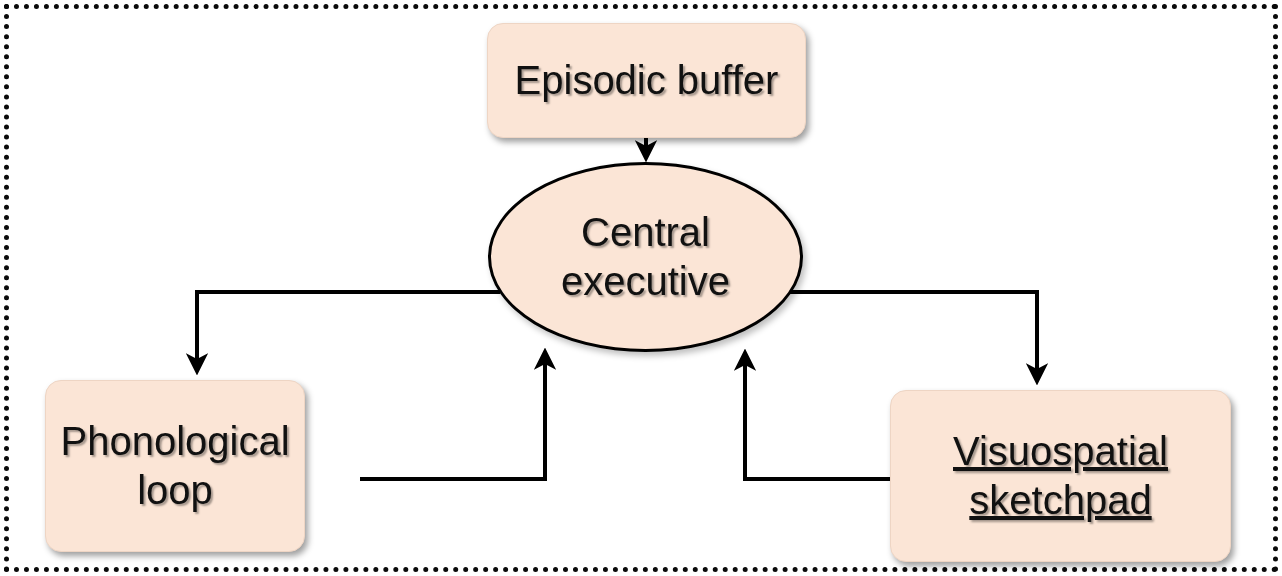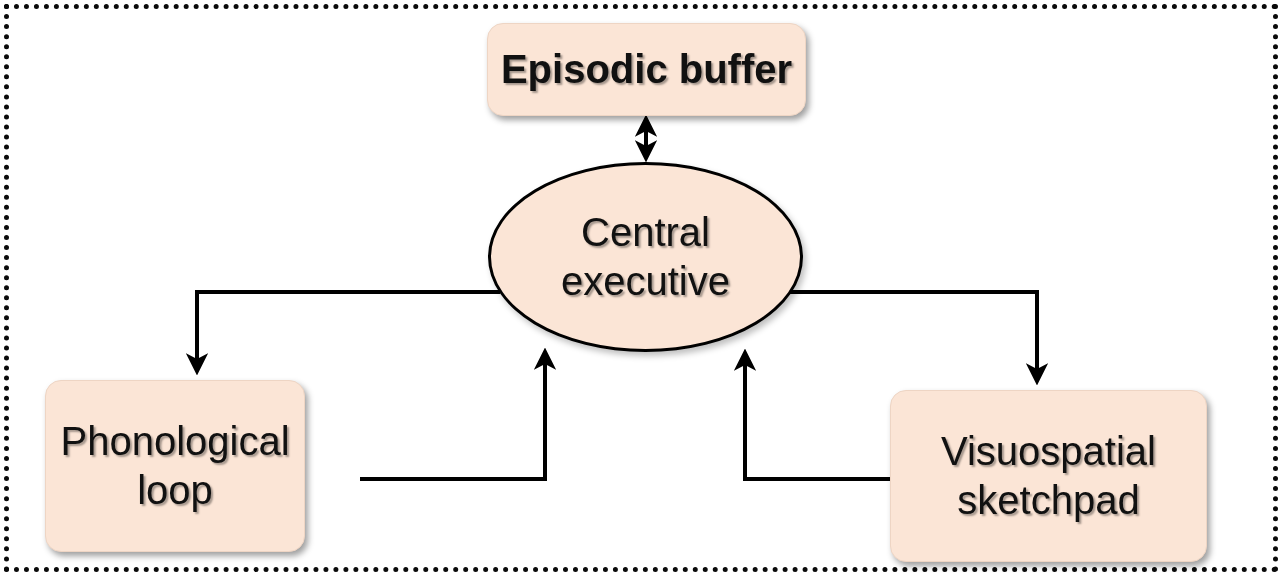--- a/index.html
+++ b/index.html
@@ -41,24 +41,24 @@
   .rounded-rect {
     border-radius: 16px;
     border: 1px solid #eed5c4;
     box-shadow: 3px 4px 6px rgba(0,0,0,0.38);
   }
   .ellipse {
     border-radius: 50%;
     border: 3px solid #000000;
     box-shadow: 3px 4px 6px rgba(0,0,0,0.25);
   }
-  #node-episodic     { left: 487px; top: 23px;  width: 319px; height: 93px; font-weight: bold; }
+  #node-episodic     { left: 487px; top: 23px;  width: 319px; height: 115px; }
   #node-central      { left: 488px; top: 162px; width: 315px; height: 190px; }
   #node-phonological { left: 45px;  top: 380px; width: 260px; height: 172px; }
-  #node-visuospatial { left: 890px; top: 390px; width: 317px; height: 172px; }
+  #node-visuospatial { left: 890px; top: 390px; width: 341px; height: 172px; text-decoration: underline; }
 </style>
 </head>
 <body>
 
 <div class="canvas">
 
   <svg class="connector-layer" viewBox="0 0 1282 576" xmlns="http://www.w3.org/2000/svg">
     <defs>
       <marker id="arrowhead" viewBox="0 0 10 10" refX="8" refY="5" markerWidth="5.6" markerHeight="5.6" orient="auto-start-reverse">
         <path d="M0,0 L10,5 L0,10 L2.6,5 z" fill="#000000"></path>

